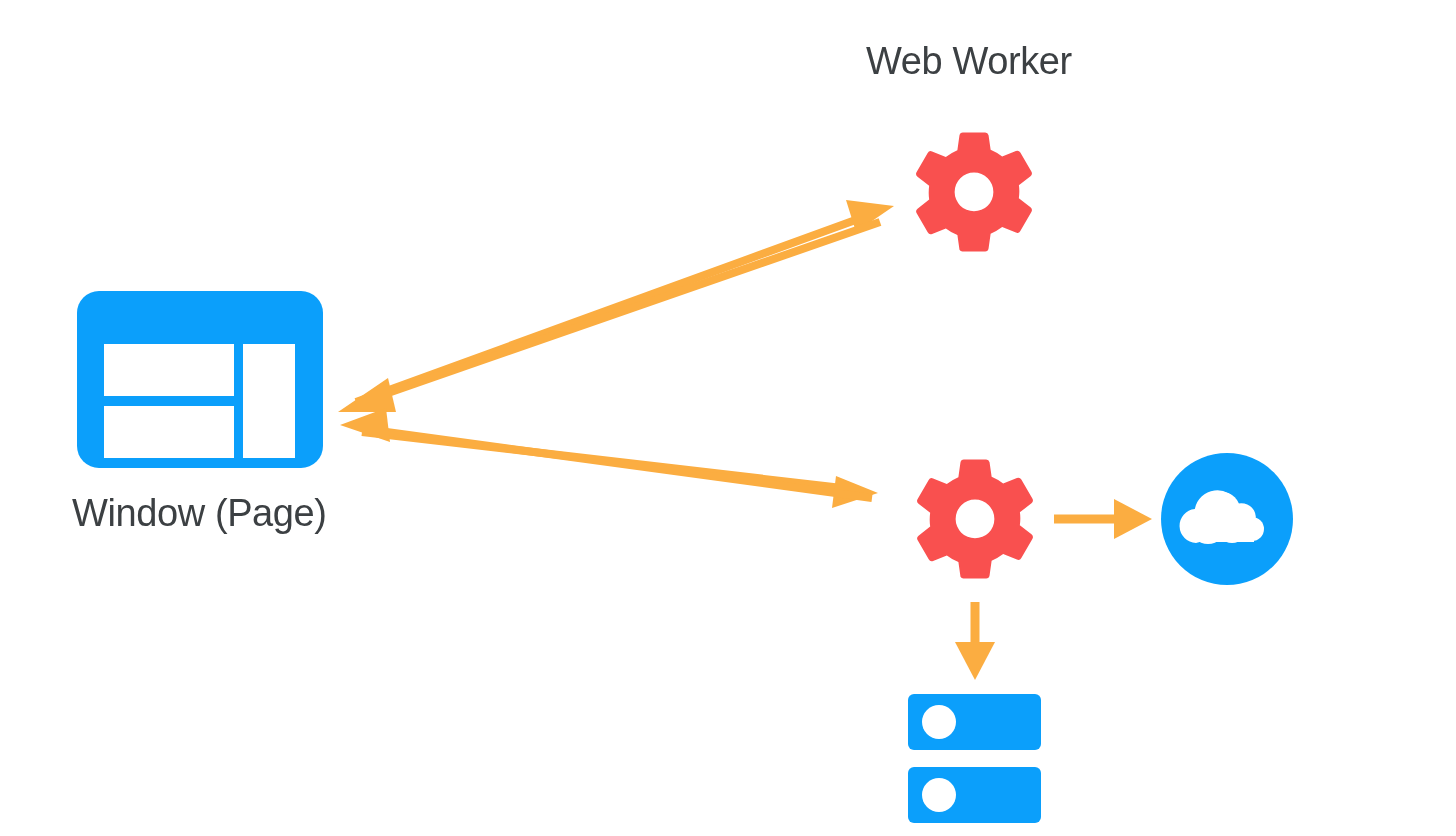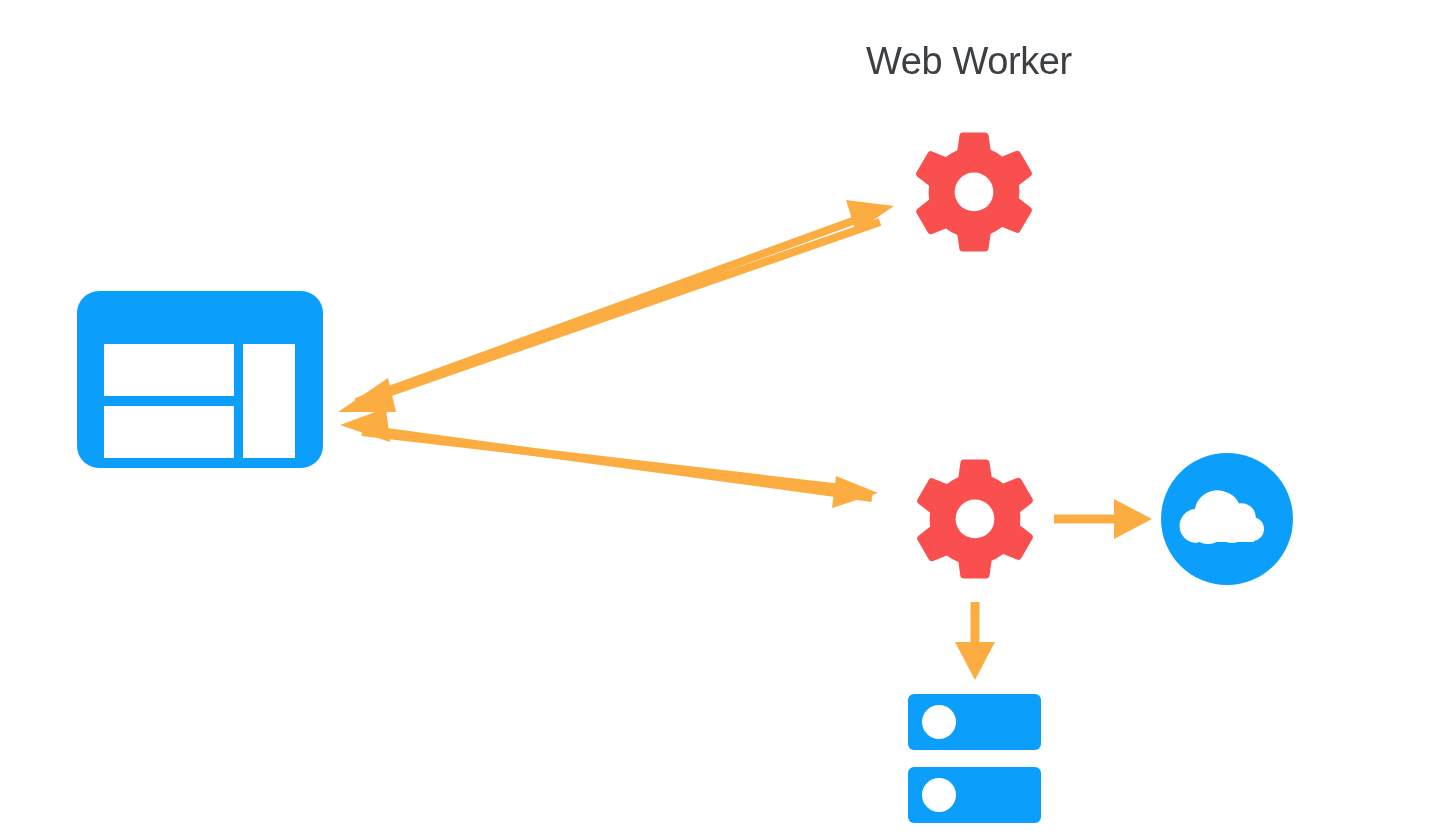--- a/index.html
+++ b/index.html
@@ -220,14 +220,15 @@
       <rect x="908" y="694" width="133" height="56" rx="6" ry="6" fill="#0b9ffb"></rect>
       <circle cx="939" cy="722" r="17" fill="#ffffff"></circle>
       <rect x="908" y="767" width="133" height="56" rx="6" ry="6" fill="#0b9ffb"></rect>
       <circle cx="939" cy="795" r="17" fill="#ffffff"></circle>
     </g>
   </svg>
 
   <div class="node-label" id="label-web-worker">Web Worker</div>
 
 
+  <div class="node-label" id="label-window">Window (Page)</div>
 
 </div>
 
 </body></html>

